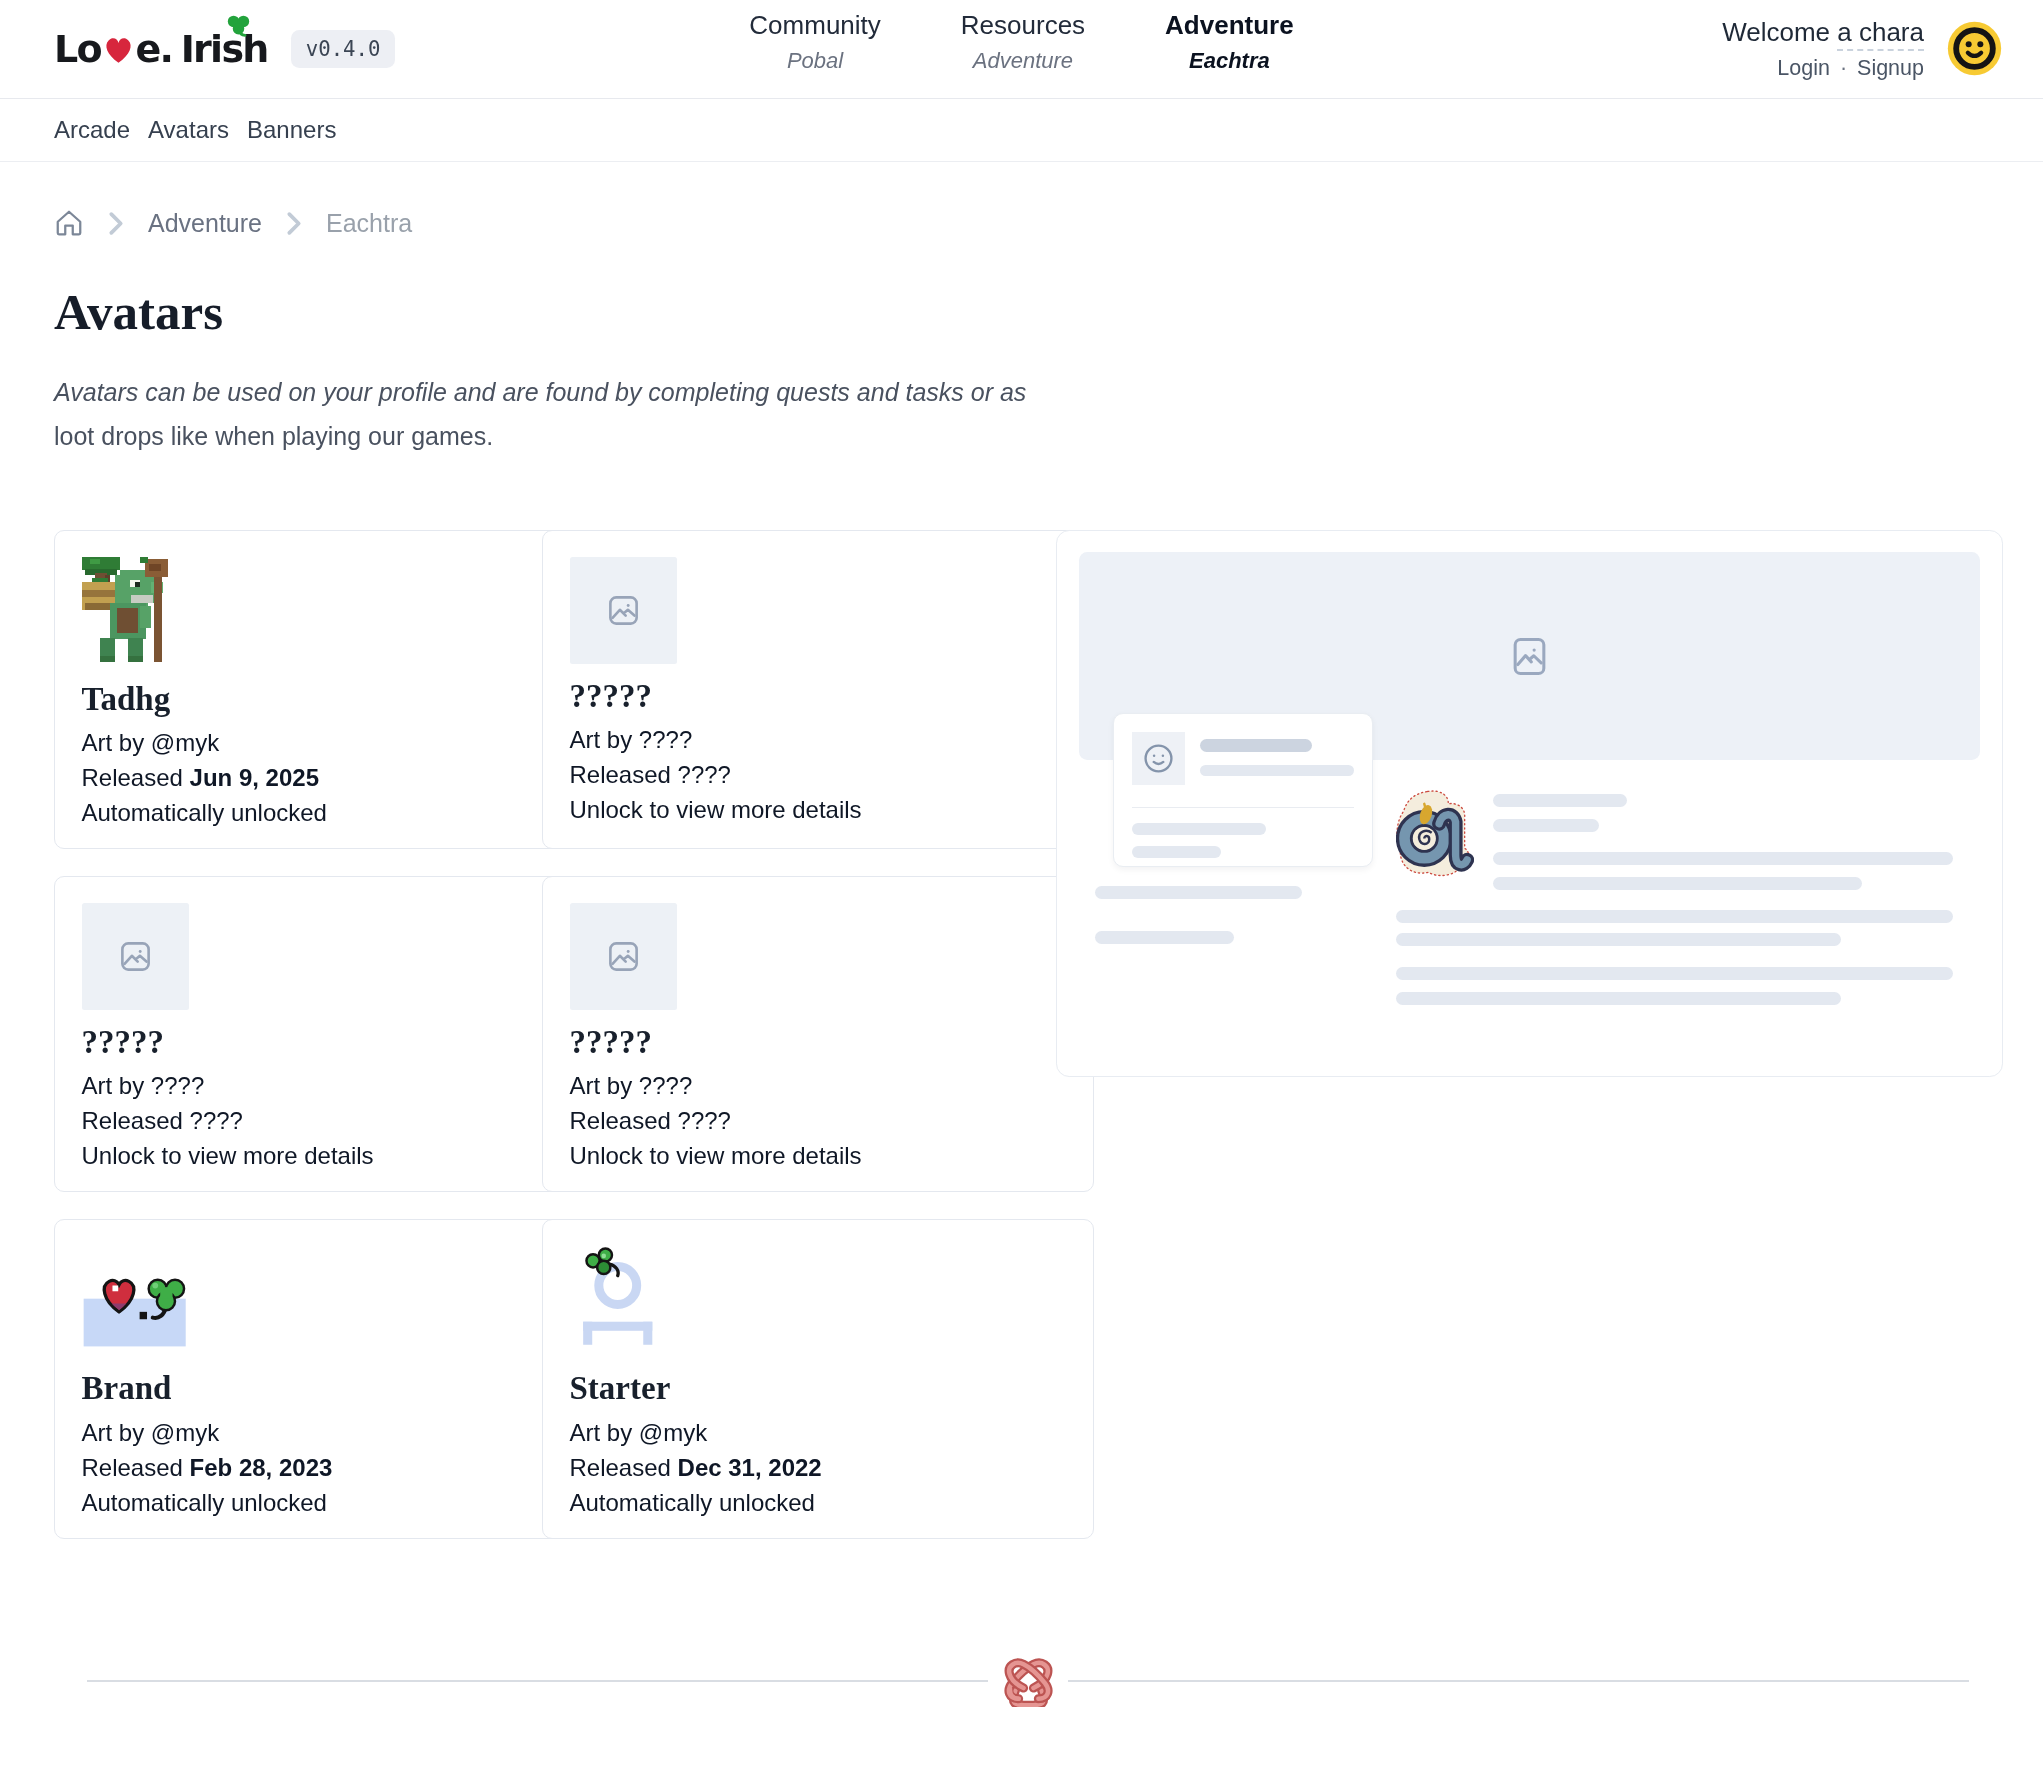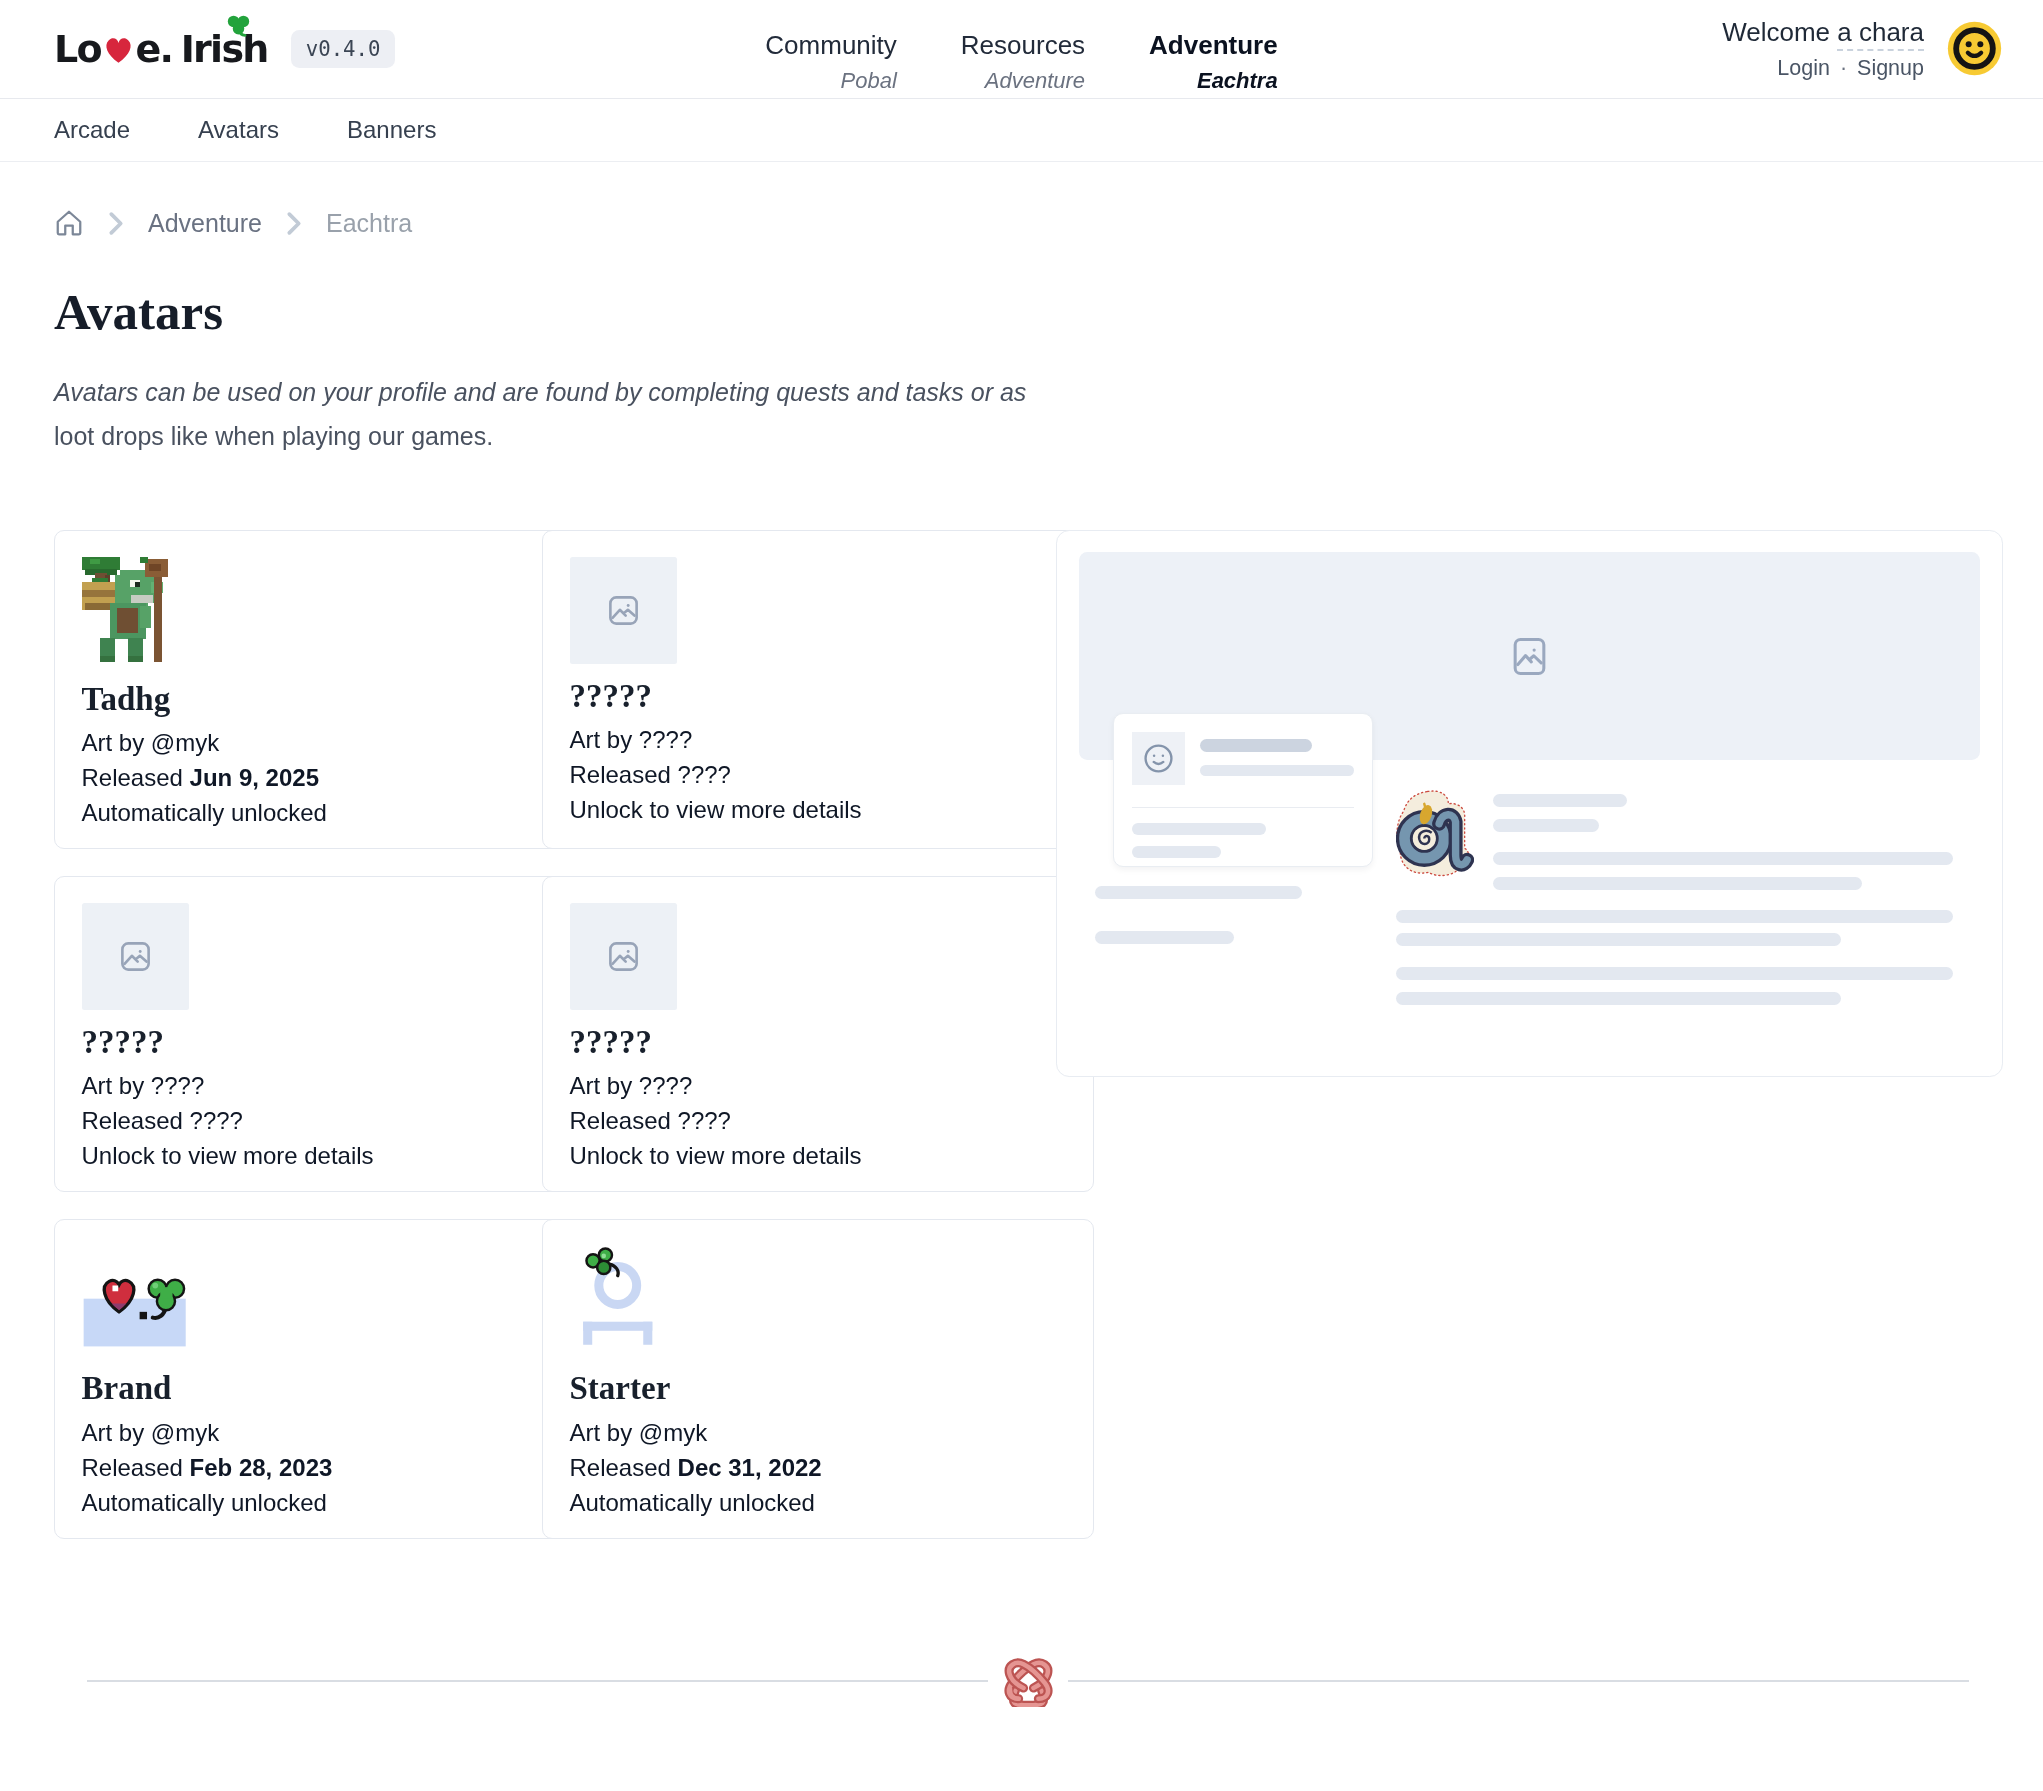--- a/index.html
+++ b/index.html
@@ -11,40 +11,40 @@
     padding:0 41px 0 54px; position:relative; background:#fff; }
   .logo-group { display:flex; align-items:center; gap:23px; }
   .logo { font-family:"DejaVu Sans", sans-serif; font-weight:800; font-size:38px;
     letter-spacing:-1.7px; color:#17191d; display:flex; align-items:baseline; cursor:pointer; }
   .logo .heart { width:33px; height:30px; margin:0 0.8px; transform:translateY(2.5px); }
   .logo .irish { position:relative; margin-left:8.3px; }
   .logo .irish .shamrock-icon { position:absolute; top:-13.2px; left:45px; width:25px; height:23px; }
   .badge { background:#edeff4; color:#3b4554; font-family:"DejaVu Sans Mono", monospace;
     font-size:20.7px; padding:7.4px 15px; border-radius:8.3px; }
 
-  .main-nav { position:absolute; left:50%; transform:translateX(-50%); top:30px;
-    display:flex; gap:64px; text-align:right; }
+  .main-nav { position:absolute; left:50%; transform:translateX(-50%); top:10px;
+    display:flex; gap:80px; text-align:center; }
   .nav-item { cursor:pointer; }
   .nav-label { font-size:26px; color:#222b3a; }
   .nav-sub { margin-top:7.4px; font-size:22px; font-style:italic; color:#6b7280; }
   .nav-item.active .nav-label { font-weight:700; color:#0b1220; }
   .nav-item.active .nav-sub { font-weight:700; color:#0b1220; }
 
   .user-area { margin-left:auto; display:flex; align-items:center; gap:23px; }
   .welcome-block { text-align:right; }
   .welcome { font-size:26px; color:#1f2937; }
   .welcome .name { border-bottom:2.5px dashed #c9d2dd; padding-bottom:2.5px; }
   .auth { margin-top:8.3px; font-size:21.5px; color:#4a5565; display:flex; gap:10px; justify-content:flex-end; }
   .auth span { cursor:pointer; }
   .auth .sep { cursor:default; color:#6b7280; }
   .avatar-btn { width:55px; height:55px; cursor:pointer; }
 
   
   .subnav { height:63px; border-bottom:1.7px solid #eceef2; display:flex; align-items:center;
-    gap:68px; padding:0 54px; background:#fff; }
+    gap:18px; padding:0 54px; background:#fff; }
   .subnav a { font-size:24px; color:#36404f; text-decoration:none; cursor:pointer; }
 
   
   .main { padding:0 41px 0 54px; }
   .breadcrumb { margin-top:46px; display:flex; align-items:center; gap:23px; }
   .breadcrumb .crumb { font-size:25px; color:#6a7282; cursor:pointer; }
   .breadcrumb .crumb.current { color:#99a1ab; cursor:default; }
   h1.page-title { font-family:"Liberation Serif", serif; font-size:51px; font-weight:600;
     color:#161d29; margin-top:45px; }
   .desc { margin-top:30px; font-size:25px; color:#49515f; line-height:1.75; }

